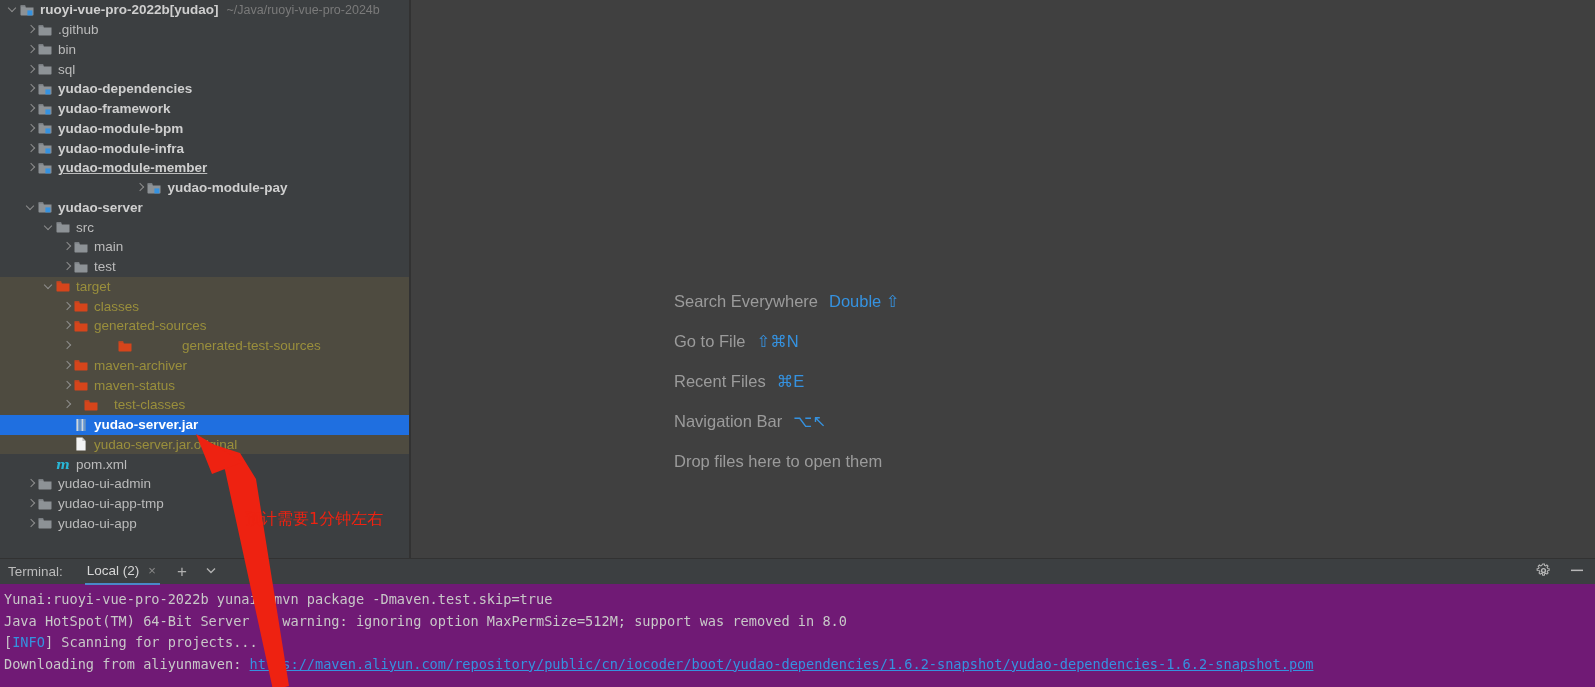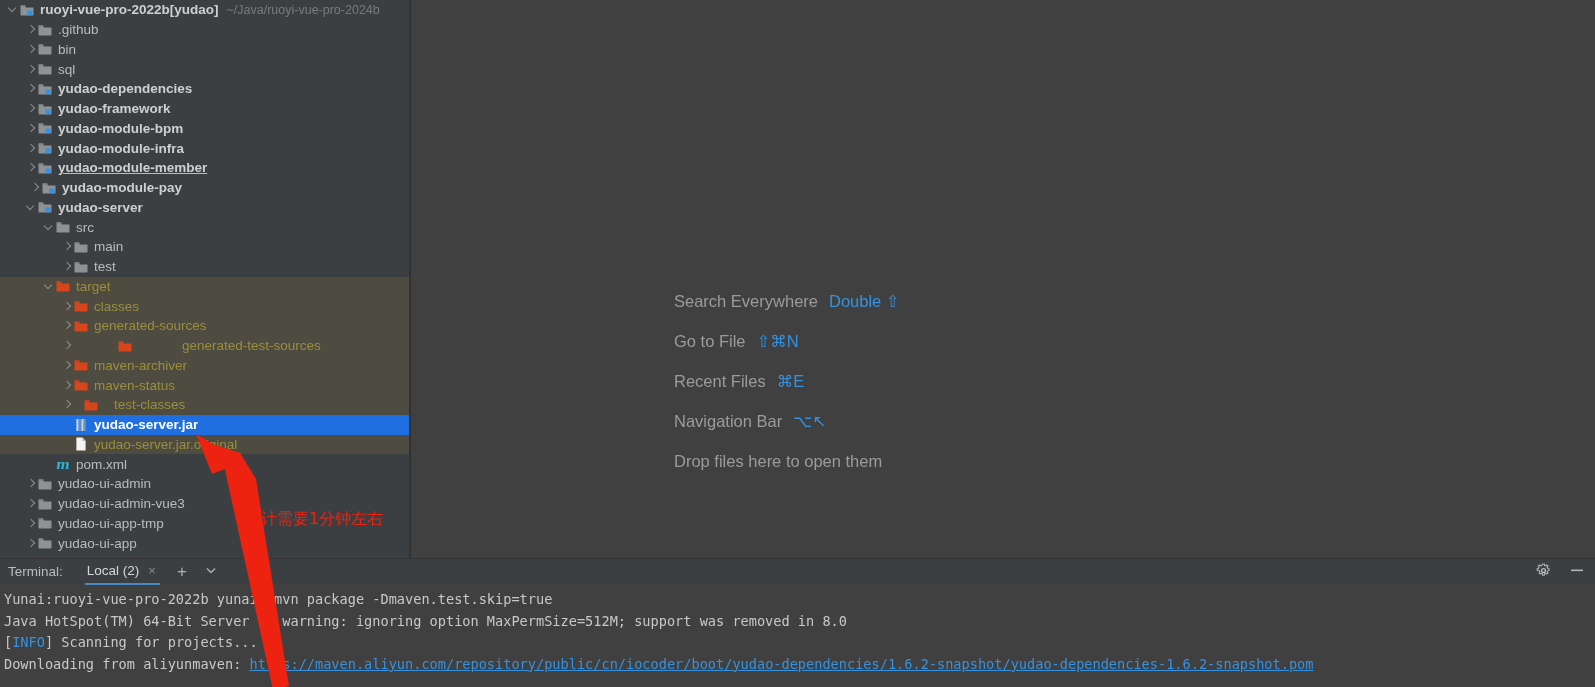--- a/index.html
+++ b/index.html
@@ -78,21 +78,21 @@
   #annotation-text {
     position: absolute; left: 245px; top: 509px;
     font-size: 16px; color: #ee2211;
     font-family: "DejaVu Sans", "Liberation Sans", sans-serif;
     white-space: nowrap;
     z-index: 30;
   }
   #arrow-svg { position: absolute; left: 0; top: 0; width: 1595px; height: 687px; z-index: 25; pointer-events: none; }
 
   
-  #terminal { position: absolute; left: 0; top: 558px; width: 1595px; height: 129px; background: #404040; }
+  #terminal { position: absolute; left: 0; top: 558px; width: 1595px; height: 129px; background: #701a75; }
   #terminal-header {
     position: relative; height: 26px; background: #3c3f41;
     display: flex; align-items: center; padding-left: 8px;
     border-top: 1px solid #323232;
   }
   #terminal-label { font-size: 13.5px; color: #bbbbbb; margin-right: 22px; }
   .term-tab {
     display: flex; align-items: center; height: 26px;
     border-bottom: 2px solid #4a88c7;
     padding: 0 4px 0 2px; font-size: 13.5px; color: #d6d6d6;
@@ -230,21 +230,21 @@
         <span class="twisty"></span>
         <span class="ico">
           <svg width="16" height="16" viewBox="0 0 16 16">
             <path d="M1.5 4.2h4.3l1.2 1.3h7.5v7.3a.7.7 0 0 1-.7.7H2.2a.7.7 0 0 1-.7-.7z" fill="#8d9296"></path>
             <path d="M1.5 3.3h4.4l1.2 1.3H1.5z" fill="#8d9296"></path>
             <rect x="8.4" y="8.4" width="5" height="5" fill="#3592e0"></rect>
           </svg>
         </span>
         <span class="node-label bold">yudao-module-member</span>
       </div>
-      <div class="tree-row" style="padding-left: 28px;">
+      <div class="tree-row" style="padding-left: 12px; justify-content: center;">
         <span class="twisty"></span>
         <span class="ico">
           <svg width="16" height="16" viewBox="0 0 16 16">
             <path d="M1.5 4.2h4.3l1.2 1.3h7.5v7.3a.7.7 0 0 1-.7.7H2.2a.7.7 0 0 1-.7-.7z" fill="#8d9296"></path>
             <path d="M1.5 3.3h4.4l1.2 1.3H1.5z" fill="#8d9296"></path>
             <rect x="8.4" y="8.4" width="5" height="5" fill="#3592e0"></rect>
           </svg>
         </span>
         <span class="node-label bold">yudao-module-pay</span>
       </div>
@@ -392,30 +392,20 @@
       </div>
       <div class="tree-row" style="padding-left: 24px;">
         <span class="twisty"></span>
         <span class="ico">
           <svg width="16" height="16" viewBox="0 0 16 16">
             <path d="M1.5 4.2h4.3l1.2 1.3h7.5v7.3a.7.7 0 0 1-.7.7H2.2a.7.7 0 0 1-.7-.7z" fill="#8d9296"></path>
             <path d="M1.5 3.3h4.4l1.2 1.3H1.5z" fill="#8d9296"></path>
           </svg>
         </span>
         <span class="node-label">yudao-ui-admin</span>
-      </div>
-      <div class="tree-row" style="padding-left: 24px;">
-        <span class="twisty"></span>
-        <span class="ico">
-          <svg width="16" height="16" viewBox="0 0 16 16">
-            <path d="M1.5 4.2h4.3l1.2 1.3h7.5v7.3a.7.7 0 0 1-.7.7H2.2a.7.7 0 0 1-.7-.7z" fill="#8d9296"></path>
-            <path d="M1.5 3.3h4.4l1.2 1.3H1.5z" fill="#8d9296"></path>
-          </svg>
-        </span>
-        <span class="node-label">yudao-ui-admin-vue3</span>
       </div>
       <div class="tree-row" style="padding-left: 24px;">
         <span class="twisty"></span>
         <span class="ico">
           <svg width="16" height="16" viewBox="0 0 16 16">
             <path d="M1.5 4.2h4.3l1.2 1.3h7.5v7.3a.7.7 0 0 1-.7.7H2.2a.7.7 0 0 1-.7-.7z" fill="#8d9296"></path>
             <path d="M1.5 3.3h4.4l1.2 1.3H1.5z" fill="#8d9296"></path>
           </svg>
         </span>
         <span class="node-label">yudao-ui-app-tmp</span>

